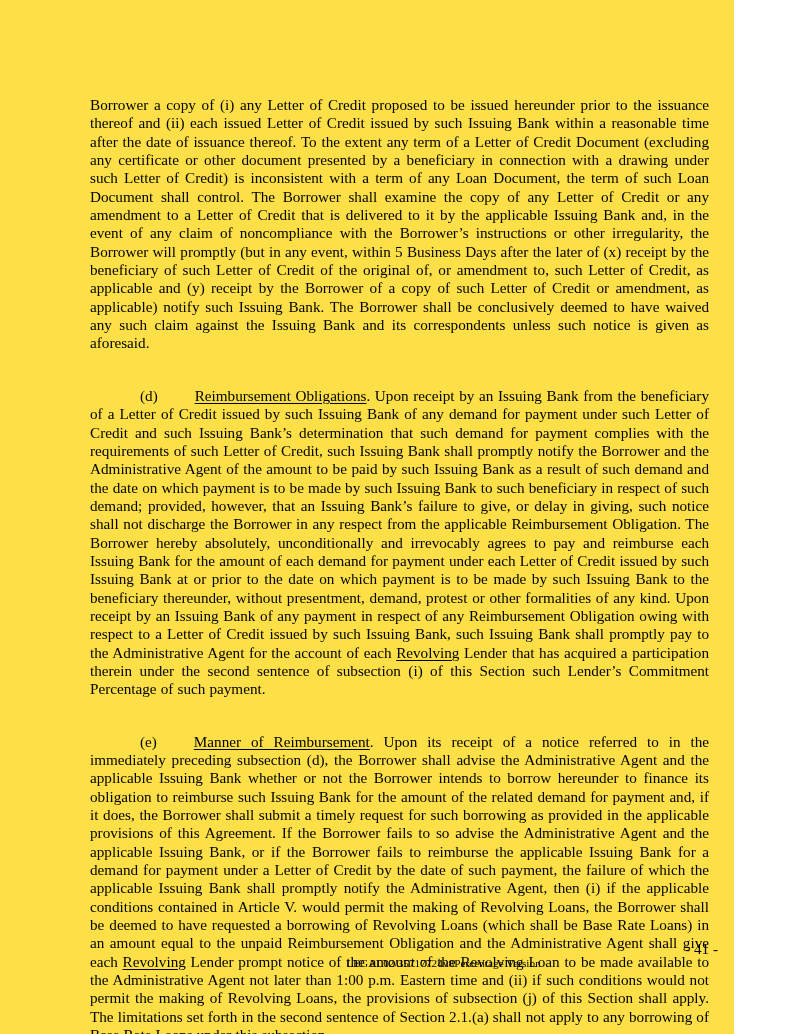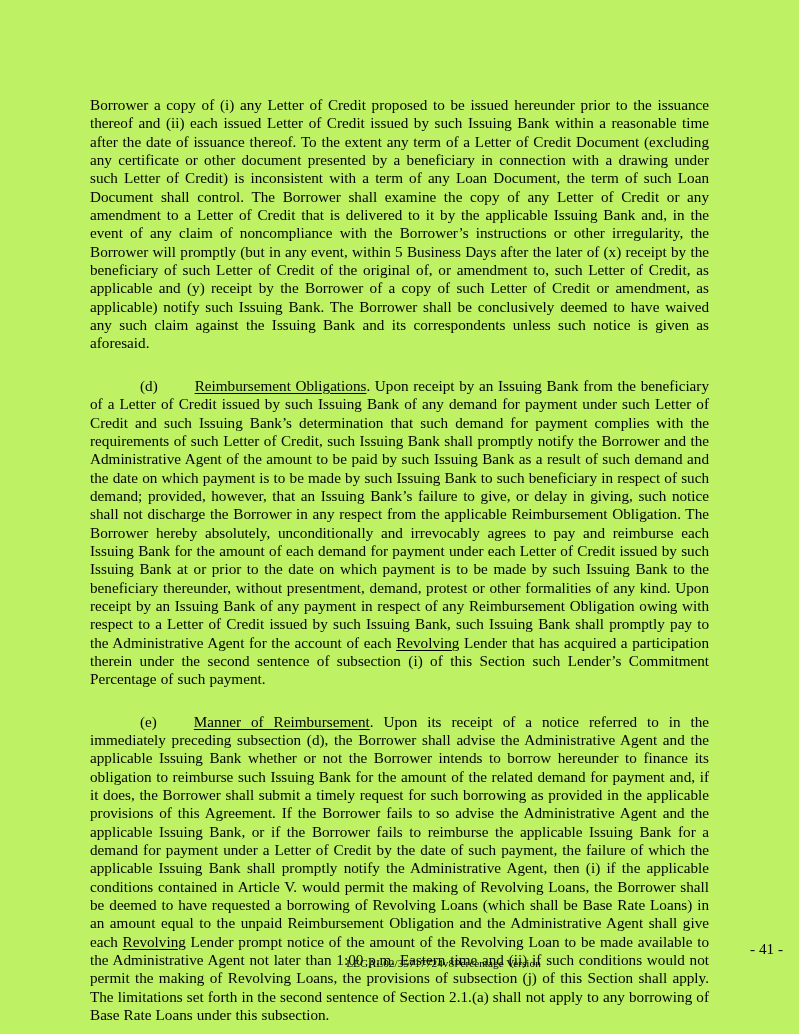--- a/index.html
+++ b/index.html
@@ -8,43 +8,43 @@
     padding: 0;
     background: #ffffff;
   }
   body {
     font-family: "Liberation Serif", "DejaVu Serif", serif;
     color: #000000;
     -webkit-font-smoothing: antialiased;
   }
   .page {
     position: relative;
-    width: 799px;
+    width: 734px;
     height: 1034px;
-    background: #bef264;
+    background: #fde047;
     overflow: hidden;
     box-sizing: border-box;
   }
   .text-column {
     position: absolute;
     left: 90px;
     top: 96px;
     width: 619px;
   }
   p.para {
     margin: 0 0 0 0;
     font-size: 15.2px;
     line-height: 18.35px;
     text-align: justify;
     text-justify: inter-word;
     word-spacing: 0.02em;
     hyphens: none;
   }
   p.para + p.para {
-    margin-top: 24px;
+    margin-top: 34px;
   }
   .indent {
     display: inline-block;
     width: 50px;
   }
   .gap {
     display: inline-block;
     width: 37px;
   }
   

